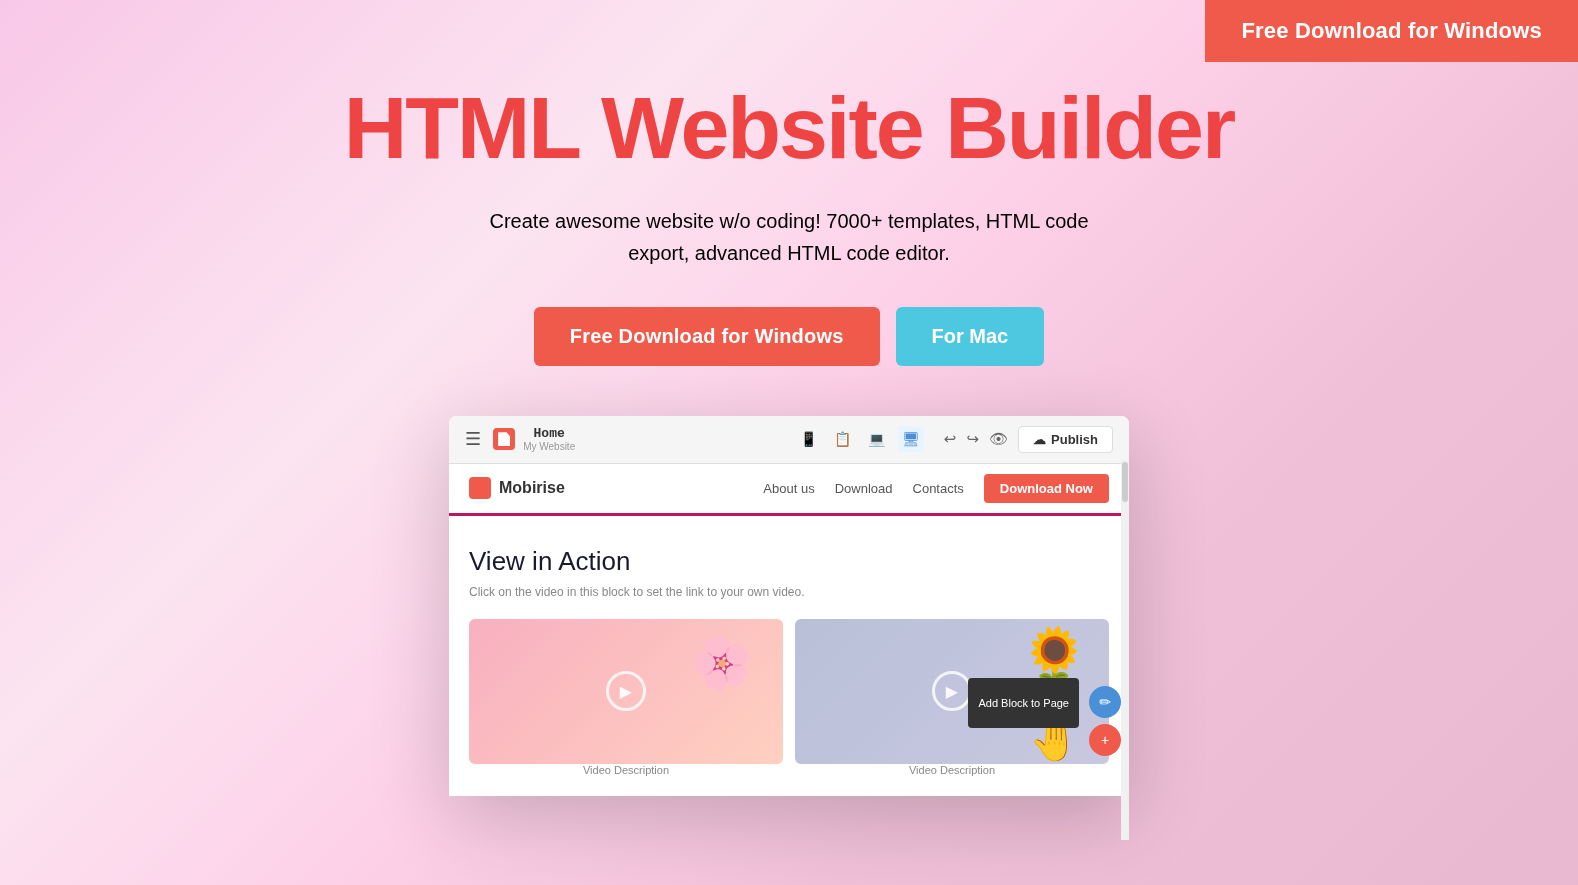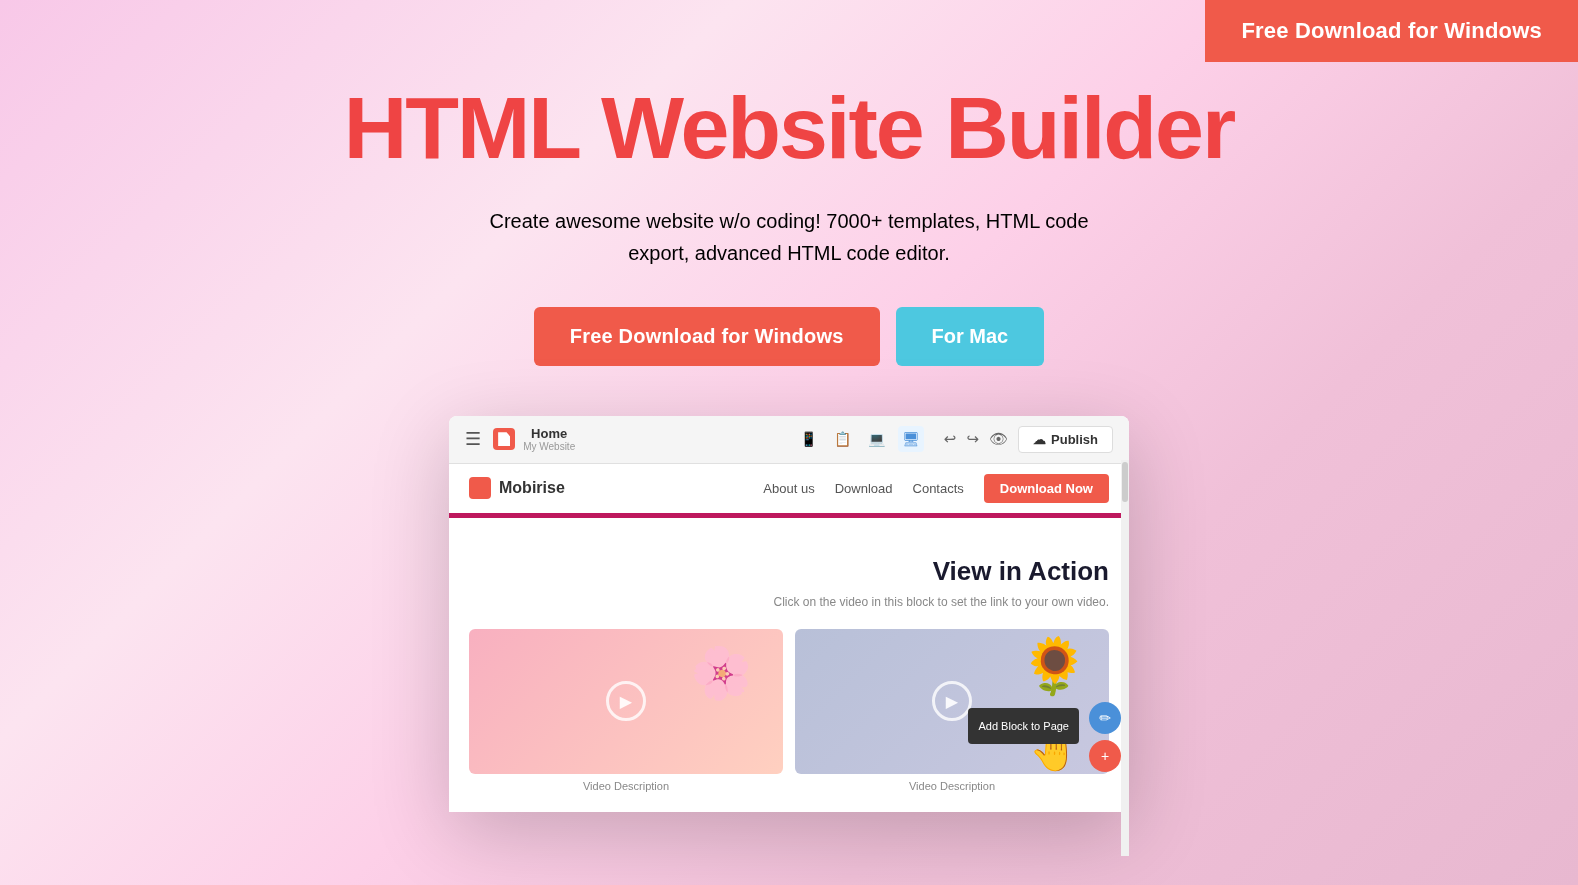--- a/index.html
+++ b/index.html
@@ -133,20 +133,21 @@
     }
 
     .page-name {
       display: flex;
       flex-direction: column;
     }
     .page-name-main {
       font-weight: 700;
       font-size: 13px;
       color: #333;
+      font-family: Liberation Mono, monospace;
     }
     .page-name-sub {
       font-size: 10px;
       color: #999;
     }
 
     .toolbar-device-icons {
       display: flex;
       gap: 8px;
       align-items: center;
@@ -194,21 +195,21 @@
       align-items: center;
       gap: 5px;
     }
 
     
     .app-navbar {
       display: flex;
       align-items: center;
       padding: 10px 20px;
       background: white;
-      border-bottom: 5px solid #be185d;
+      border-bottom: 3px solid #be185d;
     }
 
     .app-logo {
       display: flex;
       align-items: center;
       gap: 8px;
       font-weight: 700;
       font-size: 16px;
       color: #333;
       flex: 1;
@@ -242,30 +243,29 @@
       cursor: pointer;
     }
 
     
     .app-content {
       background: white;
       padding: 30px 20px 20px;
     }
 
     .app-section-title {
-      text-align: right;
+      text-align: left;
       font-size: 26px;
-      font-weight: 700;
+      font-weight: 400;
       color: #1a1a2e;
       margin-bottom: 8px;
-      margin-top: 8px;
     }
 
     .app-section-sub {
-      text-align: right;
+      text-align: left;
       font-size: 12px;
       color: #888;
       margin-bottom: 20px;
     }
 
     .video-grid {
       display: grid;
       grid-template-columns: 1fr 1fr;
       gap: 12px;
     }
@@ -323,21 +323,20 @@
       position: absolute;
       bottom: 0;
       right: 30px;
       font-size: 40px;
     }
 
     .video-desc {
       text-align: center;
       font-size: 11px;
       color: #888;
-      margin-top: 6px;
     }
 
     
     .side-buttons {
       position: absolute;
       right: 0;
       bottom: 40px;
       display: flex;
       flex-direction: column;
       gap: 6px;
@@ -373,21 +372,21 @@
     }
 
     
     .add-block-tooltip {
       position: absolute;
       bottom: 28px;
       right: 50px;
       background: #333;
       color: white;
       font-size: 11px;
-      padding: 12px 10px;
+      padding: 19px 10px;
       border-radius: 4px;
       white-space: nowrap;
     }
 
     
     .scroll-bar {
       position: absolute;
       right: 0;
       top: 44px;
       width: 8px;

